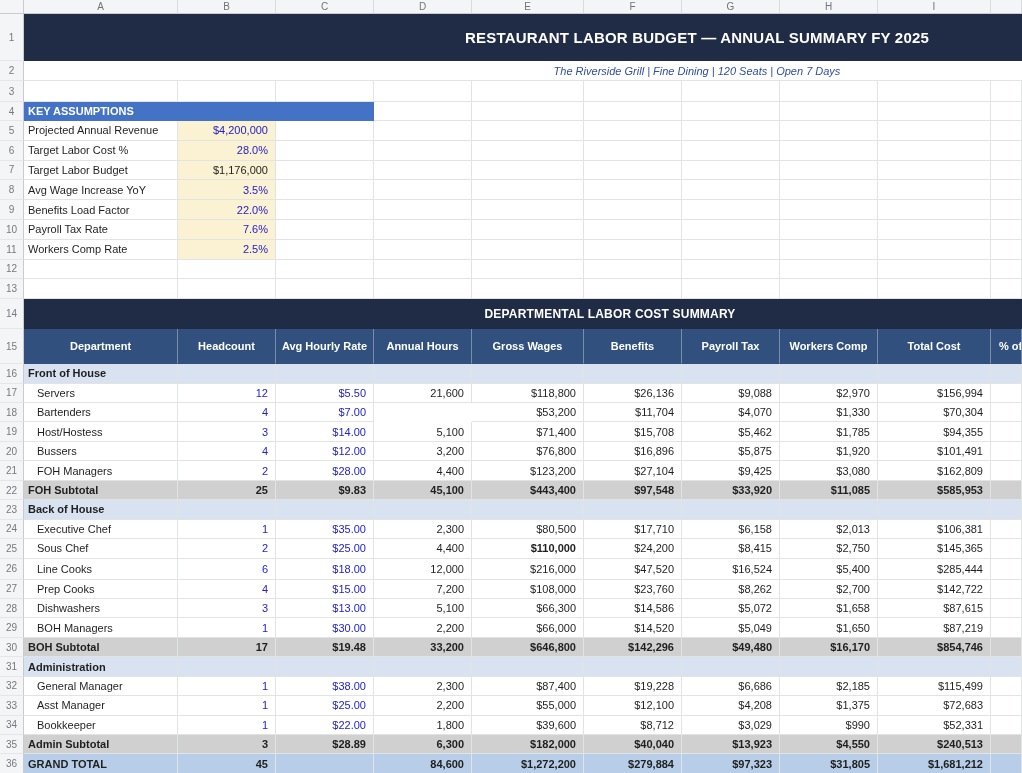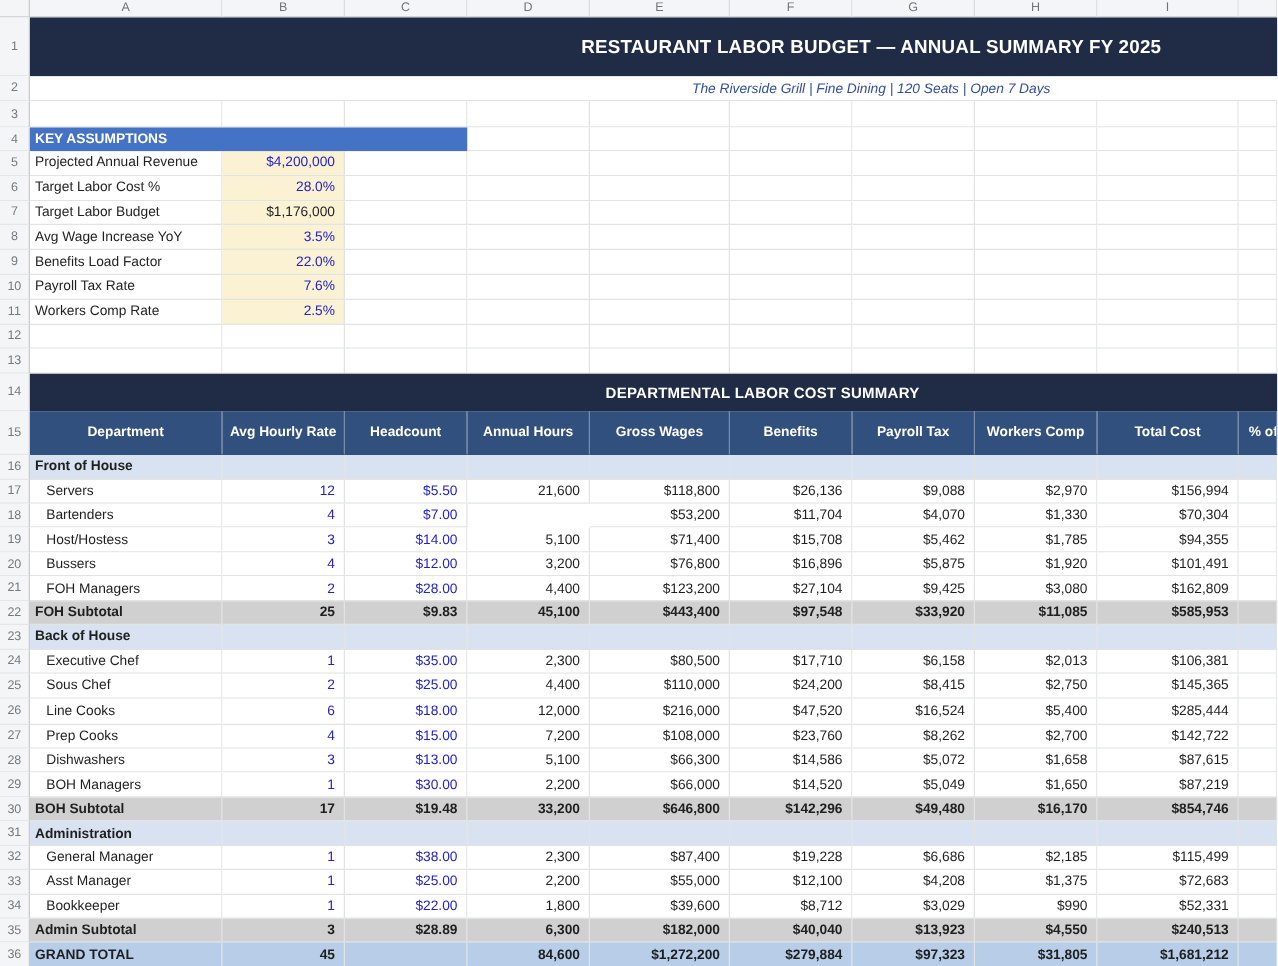--- a/index.html
+++ b/index.html
@@ -202,22 +202,22 @@
       <div class="cell" style="width: 113px;"></div>
       <div class="cell" style="width: 31px;"></div>
     </div>
     <div class="row" style="height: 30px;">
       <div class="rownum">14</div>
       <div class="cell banner-navy dept-banner merged" style="width: 998px;">DEPARTMENTAL LABOR COST SUMMARY</div>
     </div>
     <div class="row" style="height: 35px;">
       <div class="rownum">15</div>
       <div class="cell hdrcell" style="width: 154px;">Department</div>
+      <div class="cell hdrcell" style="width: 98px;">Headcount</div>
       <div class="cell hdrcell" style="width: 98px;">Avg Hourly Rate</div>
-      <div class="cell hdrcell" style="width: 98px;">Headcount</div>
       <div class="cell hdrcell" style="width: 98px;">Annual Hours</div>
       <div class="cell hdrcell" style="width: 112px;">Gross Wages</div>
       <div class="cell hdrcell" style="width: 98px;">Benefits</div>
       <div class="cell hdrcell" style="width: 98px;">Payroll Tax</div>
       <div class="cell hdrcell" style="width: 98px;">Workers Comp</div>
       <div class="cell hdrcell" style="width: 113px;">Total Cost</div>
       <div class="cell hdrcell hdrcell-last" style="width: 31px;">% of</div>
     </div>
     <div class="row" style="height: 19.45px;">
       <div class="rownum">16</div>
@@ -335,21 +335,21 @@
       <div class="cell num" style="width: 98px;">$2,013</div>
       <div class="cell num" style="width: 113px;">$106,381</div>
       <div class="cell" style="width: 31px;"></div>
     </div>
     <div class="row" style="height: 19.45px;">
       <div class="rownum">25</div>
       <div class="cell txt indent" style="width: 154px;">Sous Chef</div>
       <div class="cell num blue" style="width: 98px;">2</div>
       <div class="cell num blue" style="width: 98px;">$25.00</div>
       <div class="cell num" style="width: 98px;">4,400</div>
-      <div class="cell num" style="width: 112px;">$110,000</div>
+      <div class="cell num" style="width: 112px; font-weight: bold;">$110,000</div>
       <div class="cell num" style="width: 98px;">$24,200</div>
       <div class="cell num" style="width: 98px;">$8,415</div>
       <div class="cell num" style="width: 98px;">$2,750</div>
       <div class="cell num" style="width: 113px;">$145,365</div>
       <div class="cell" style="width: 31px;"></div>
     </div>
     <div class="row" style="height: 21px;">
       <div class="rownum">26</div>
       <div class="cell txt indent" style="width: 154px;">Line Cooks</div>
       <div class="cell num blue" style="width: 98px;">6</div>

